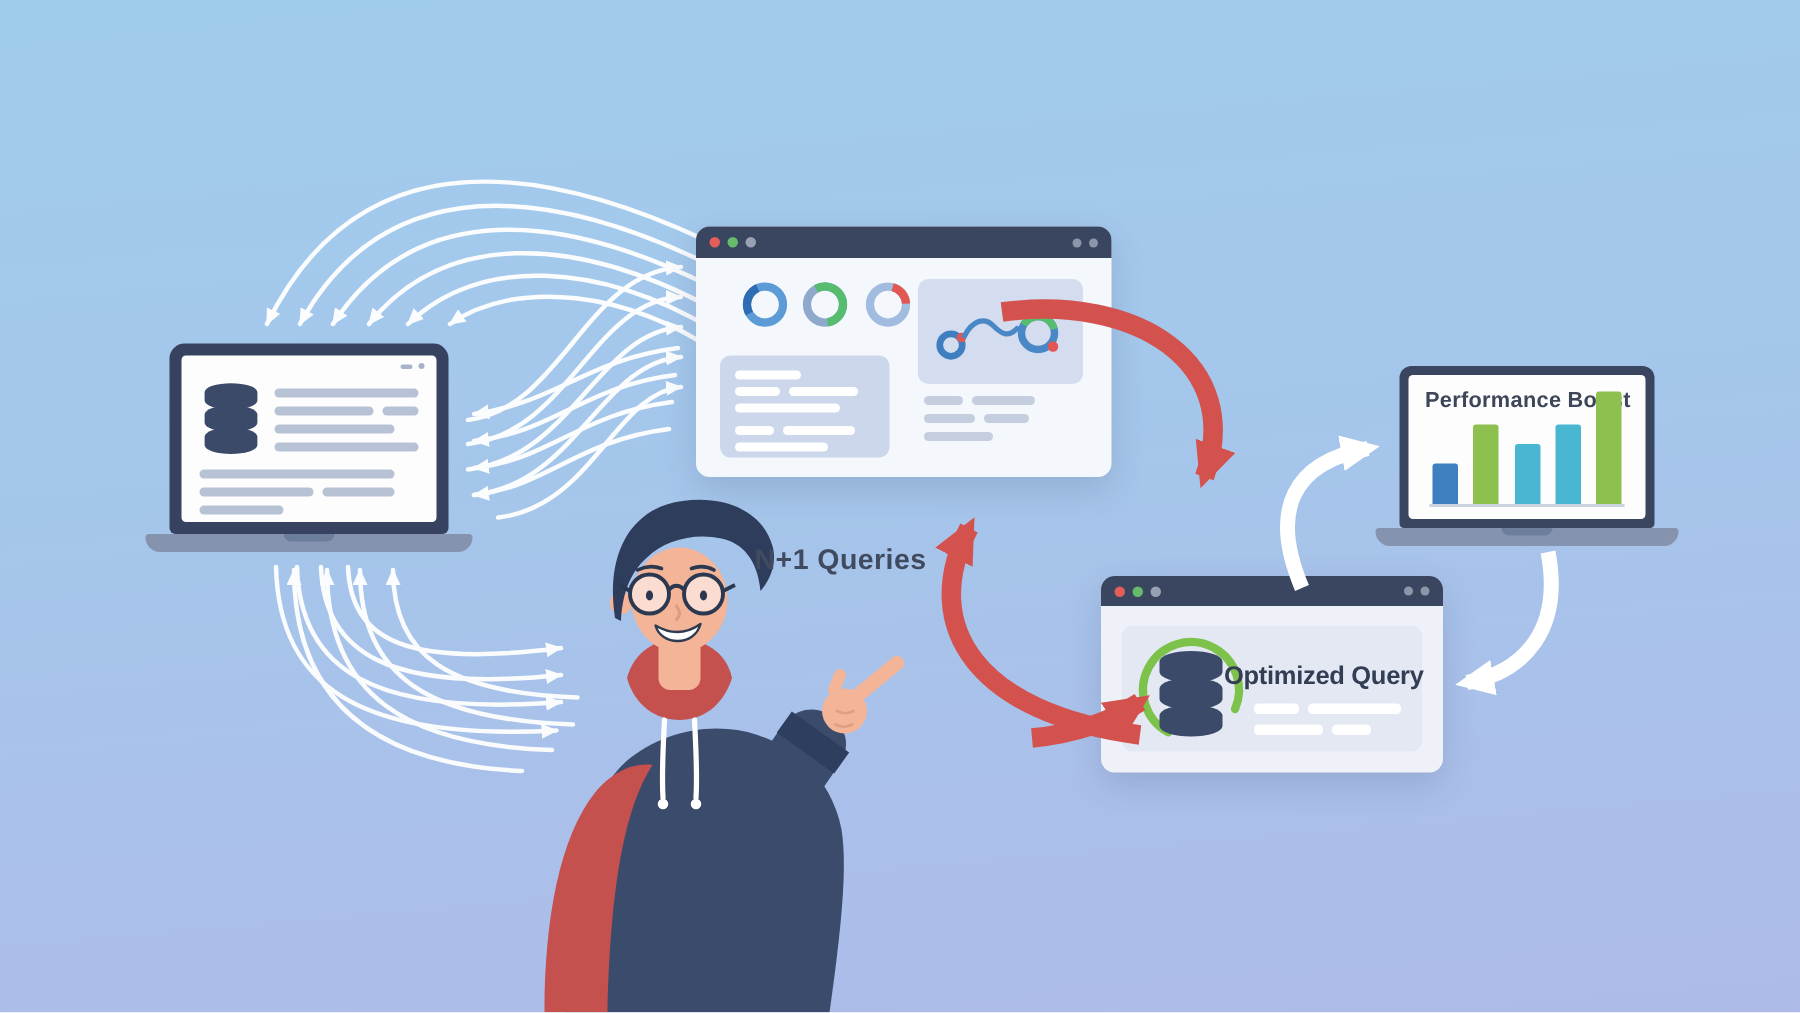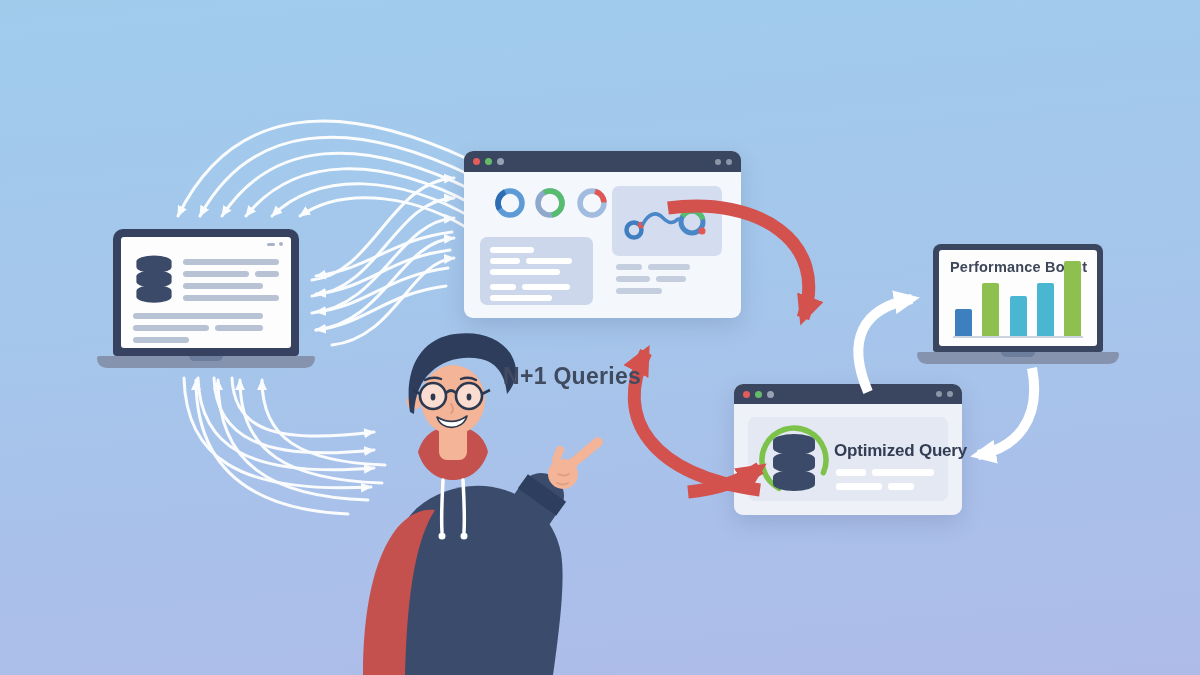--- a/index.html
+++ b/index.html
@@ -21,22 +21,22 @@
   .bar-right .dot{margin:0;width:6px;height:6px;background:#8d96a9;}
   .line{position:absolute;border-radius:3px;}
   .gline{background:#b8c2d5;}
   .wline{background:#ffffff;}
   .g2line{background:#c4cedf;}
   .panel{position:absolute;border-radius:7px;}
   
   .perf-title{position:absolute;left:11px;top:9px;font-size:14.5px;font-weight:bold;color:#3d4759;letter-spacing:.2px;}
   .perf-bars{position:absolute;left:14px;right:14px;bottom:8px;height:80px;display:flex;align-items:flex-end;justify-content:space-between;border-bottom:2px solid #ccd4e2;padding:0 2px;}
   .perf-bar{width:17px;border-radius:2px 2px 0 0;}
-  .opt-label{position:absolute;left:86px;top:24px;font-size:17px;font-weight:bold;color:#333e54;white-space:nowrap;letter-spacing:-.2px;}
-  .nplus1{position:absolute;left:503px;top:363px;font-size:23px;font-weight:600;color:#414b60;letter-spacing:.3px;}
+  .opt-label{position:absolute;left:68px;top:24px;font-size:17px;font-weight:bold;color:#333e54;white-space:nowrap;letter-spacing:-.2px;}
+  .nplus1{position:absolute;left:503px;top:363px;font-size:19px;font-weight:600;color:#414b60;letter-spacing:.3px;}
 </style>
 </head>
 <body>
 
 <div class="canvas">
 
   <svg class="abs" width="1200" height="675" viewBox="0 0 1200 675" style="left:0;top:0;z-index:1;">
     <defs>
       <marker id="mw-s" markerUnits="userSpaceOnUse" markerWidth="14" markerHeight="12" refX="10" refY="5" orient="auto">
         <path d="M0,0 L11,5 L0,10 Z" fill="#ffffff"></path>

